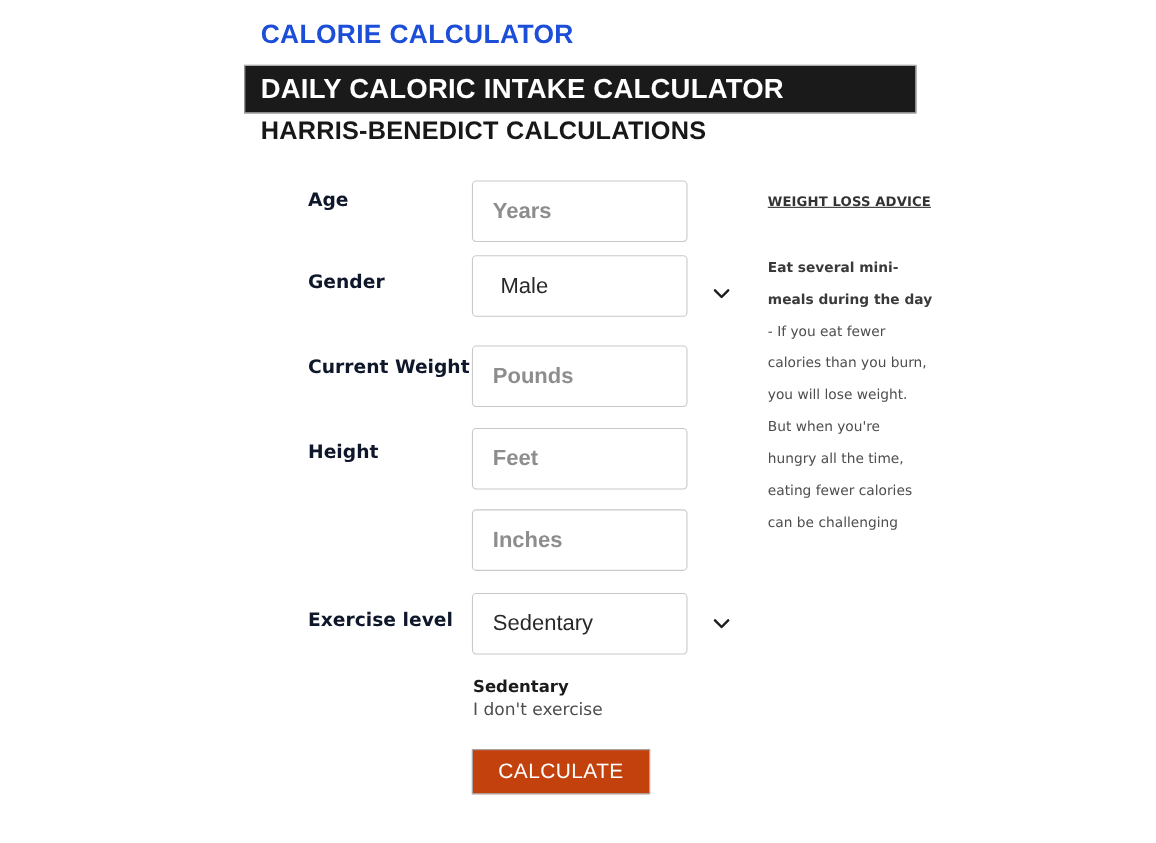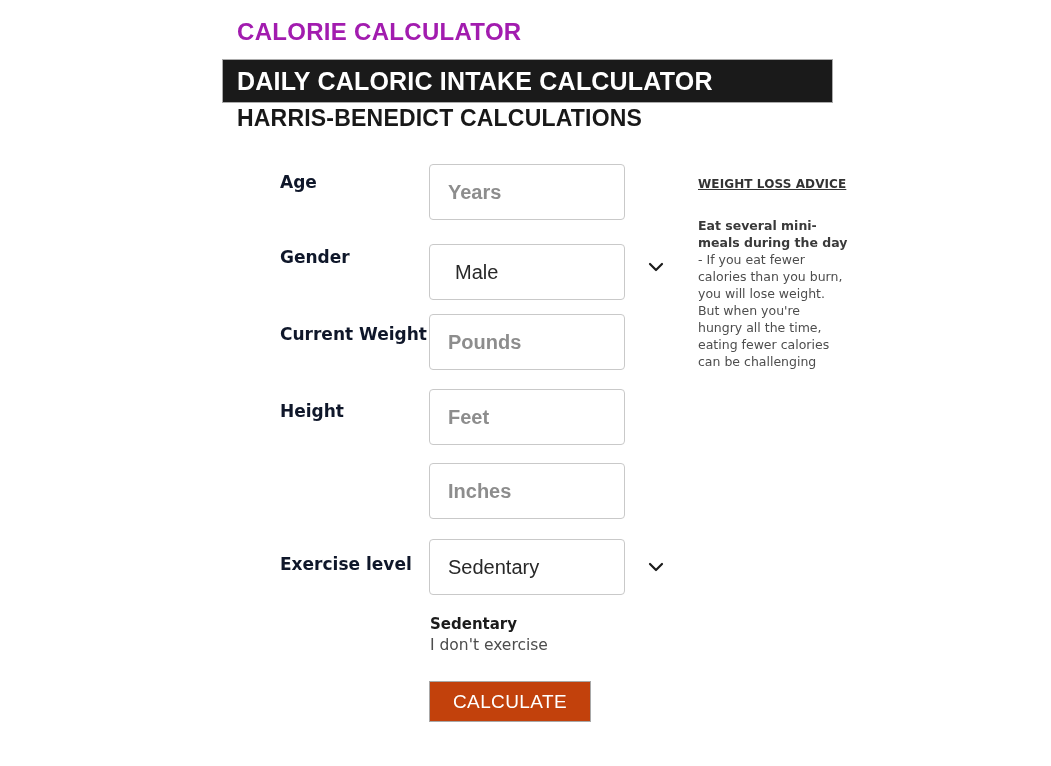--- a/index.html
+++ b/index.html
@@ -18,21 +18,21 @@
   
   .page-title {
     position: absolute;
     left: 237px;
     top: 18px;
     margin: 0;
     font-family: "Liberation Sans", sans-serif;
     font-size: 24px;
     font-weight: 700;
     letter-spacing: 0.3px;
-    color: #a21caf;
+    color: #1d4ed8;
     white-space: nowrap;
   }
   .banner {
     position: absolute;
     left: 222px;
     top: 59px;
     width: 611px;
     height: 44px;
     background: #1a1a1a;
     border: 1px solid #ababab;
@@ -160,24 +160,24 @@
     font-family: "DejaVu Sans", sans-serif;
     font-size: 12px;
     font-weight: 700;
     color: #333333;
     text-decoration: underline;
     letter-spacing: 0.1px;
     white-space: nowrap;
     cursor: pointer;
   }
   .advice-text {
-    margin-top: 25px;
+    margin-top: 36px;
     font-family: "DejaVu Sans", sans-serif;
     font-size: 12.5px;
-    line-height: 17px;
+    line-height: 29px;
     color: #4d4d4d;
   }
   .advice-text .tip-bold {
     font-weight: 700;
     color: #3a3a3a;
   }
 </style>
 </head>
 <body>
 
@@ -188,21 +188,21 @@
   <div class="banner">
     <span class="banner-text">DAILY CALORIC INTAKE CALCULATOR</span>
   </div>
 
   <h2 class="subtitle">HARRIS-BENEDICT CALCULATIONS</h2>
 
   <label class="field-label" style="top:172px;">Age</label>
   <input class="text-input" style="top: 164px;" type="text" placeholder="Years">
 
   <label class="field-label" style="top:247px;">Gender</label>
-  <select class="select-box" style="top:244px;padding-left:25px;">
+  <select class="select-box" style="top:232px;padding-left:25px;">
     <option selected="">Male</option>
   </select>
   <svg class="chevron" style="left:648px; top:262px;" viewBox="0 0 16 10">
     <polyline points="2,2 8,8 14,2" fill="none" stroke="#1c1c1c" stroke-width="2.2" stroke-linecap="round" stroke-linejoin="round"></polyline>
   </svg>
 
   <label class="field-label" style="top:324px;">Current Weight</label>
   <input class="text-input" style="top: 314px;" type="text" placeholder="Pounds">
 
   <label class="field-label" style="top:401px;">Height</label>

